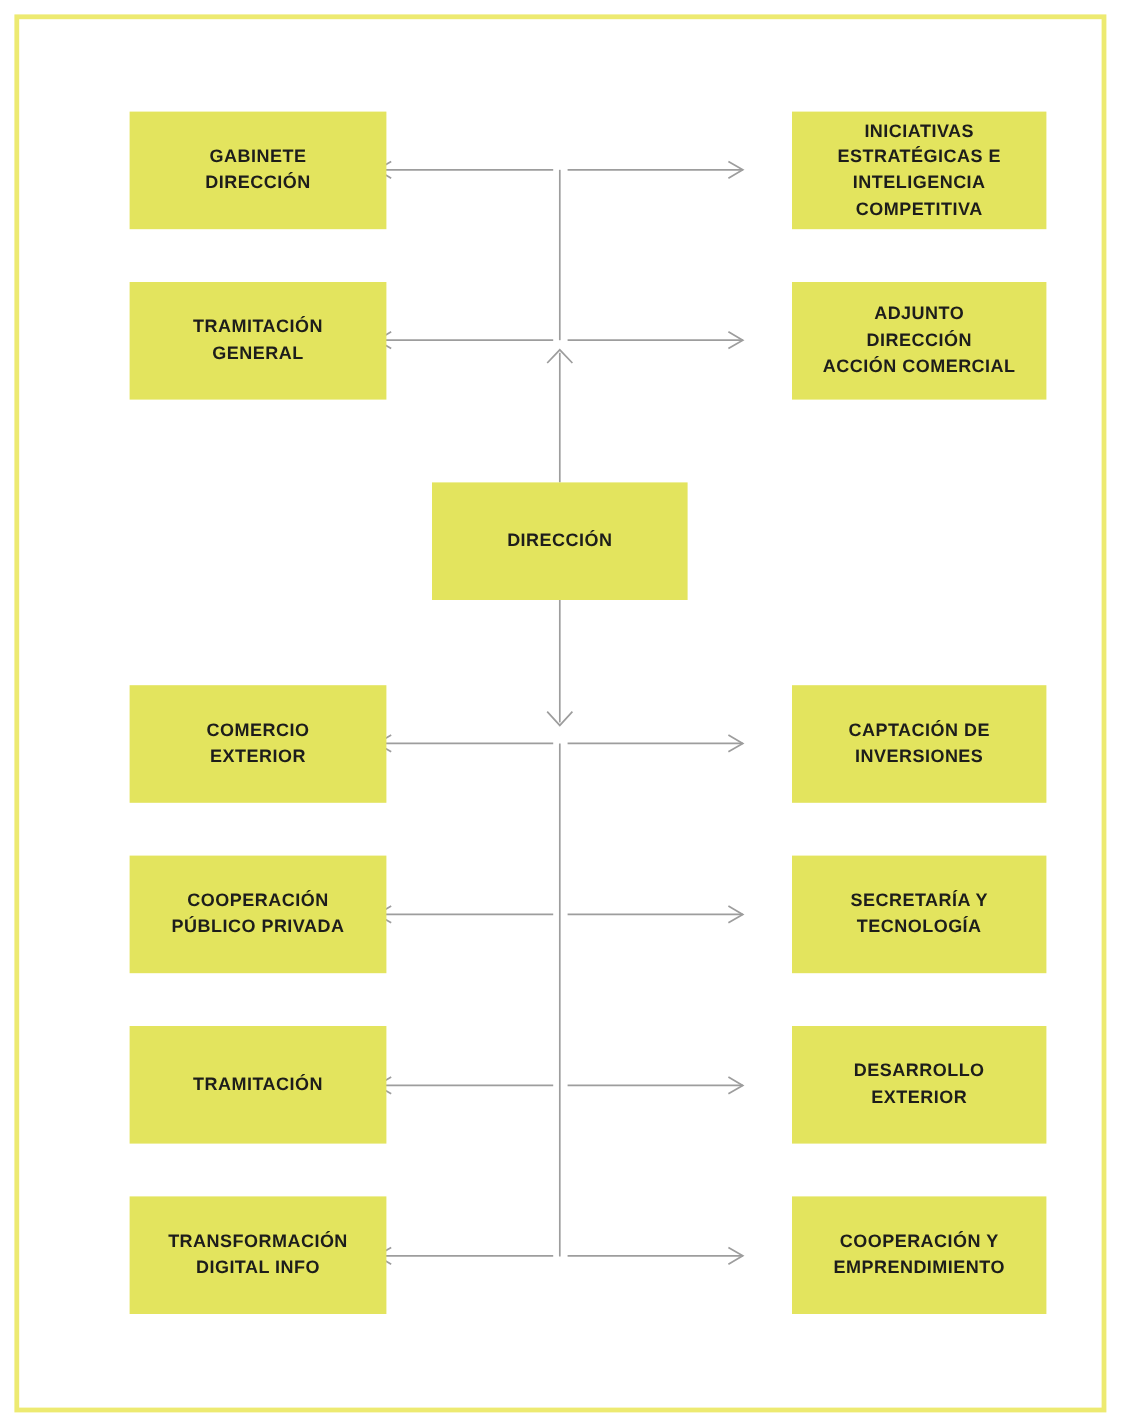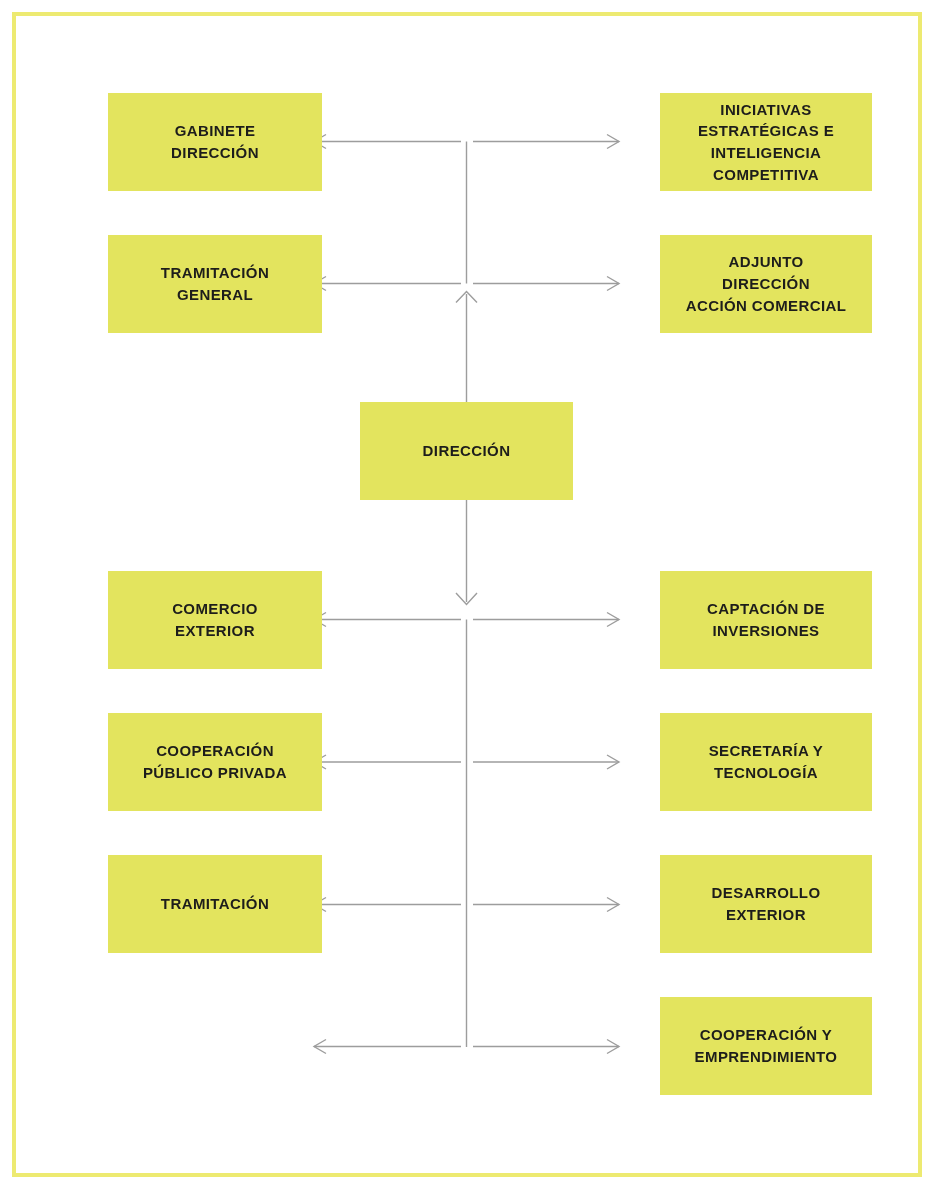--- a/index.html
+++ b/index.html
@@ -134,20 +134,22 @@
 
   <div class="box col-left row-1">GABINETE
 DIRECCIÓN</div>
   <div class="box col-left row-2">TRAMITACIÓN
 GENERAL</div>
   <div class="box col-left row-3">COMERCIO
 EXTERIOR</div>
   <div class="box col-left row-4">COOPERACIÓN
 PÚBLICO PRIVADA</div>
   <div class="box col-left row-5">TRAMITACIÓN</div>
+  <div class="box col-left row-6">TRANSFORMACIÓN
+DIGITAL INFO</div>
 
   <div class="box box-center">DIRECCIÓN</div>
 
   <div class="box col-right row-1">INICIATIVAS
 ESTRATÉGICAS E
 INTELIGENCIA
 COMPETITIVA</div>
   <div class="box col-right row-2">ADJUNTO
 DIRECCIÓN
 ACCIÓN COMERCIAL</div>

